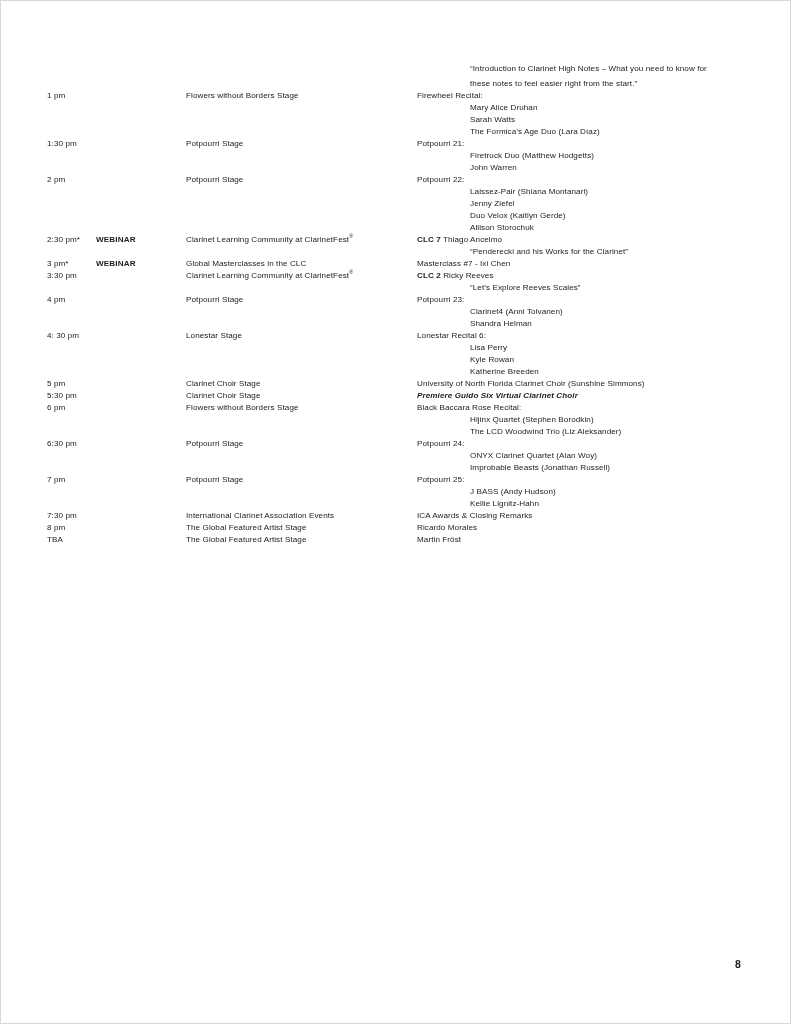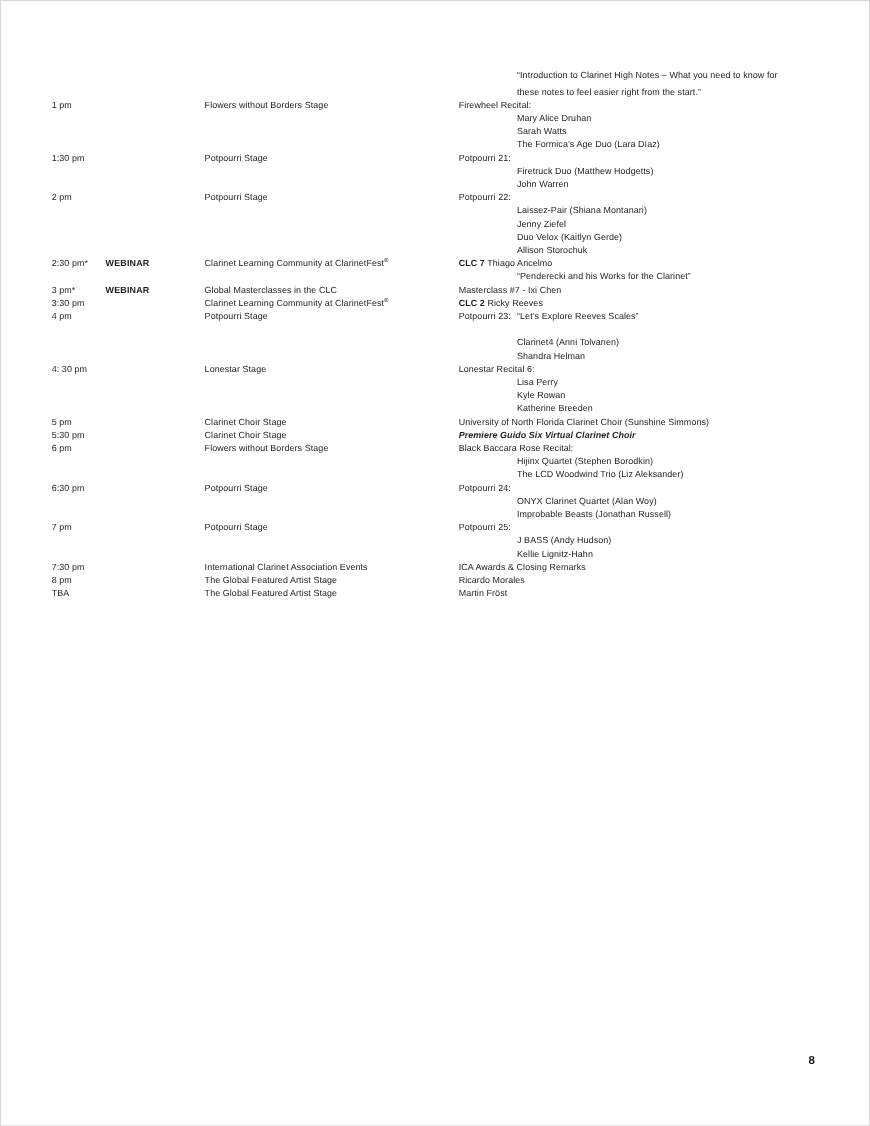--- a/index.html
+++ b/index.html
@@ -146,21 +146,21 @@
         <span class="cell c-ev">Masterclass #7 - Ixi Chen</span>
       </div>
       <div class="row" style="top: 270px;">
         <span class="cell c-time">3:30 pm</span>
         <span class="cell c-stage"><span>Clarinet Learning Community at ClarinetFest</span><sup class="reg">®</sup></span>
         <span class="cell c-ev"><span class="b">CLC 2</span><span> Ricky Reeves</span></span>
       </div>
       <div class="row" style="top: 282px;">
         <span class="cell c-ev ind">“Let’s Explore Reeves Scales”</span>
       </div>
-      <div class="row" style="top: 282px; padding-left: 23px;">
+      <div class="row" style="top: 294px; padding-left: 23px;">
         <span class="cell c-time">4 pm</span>
         <span class="cell c-stage"><span>Potpourri Stage</span></span>
         <span class="cell c-ev">Potpourri 23:</span>
       </div>
       <div class="row" style="top: 306px;">
         <span class="cell c-ev ind">Clarinet4 (Anni Tolvanen)</span>
       </div>
       <div class="row" style="top: 318px;">
         <span class="cell c-ev ind">Shandra Helman</span>
       </div>

